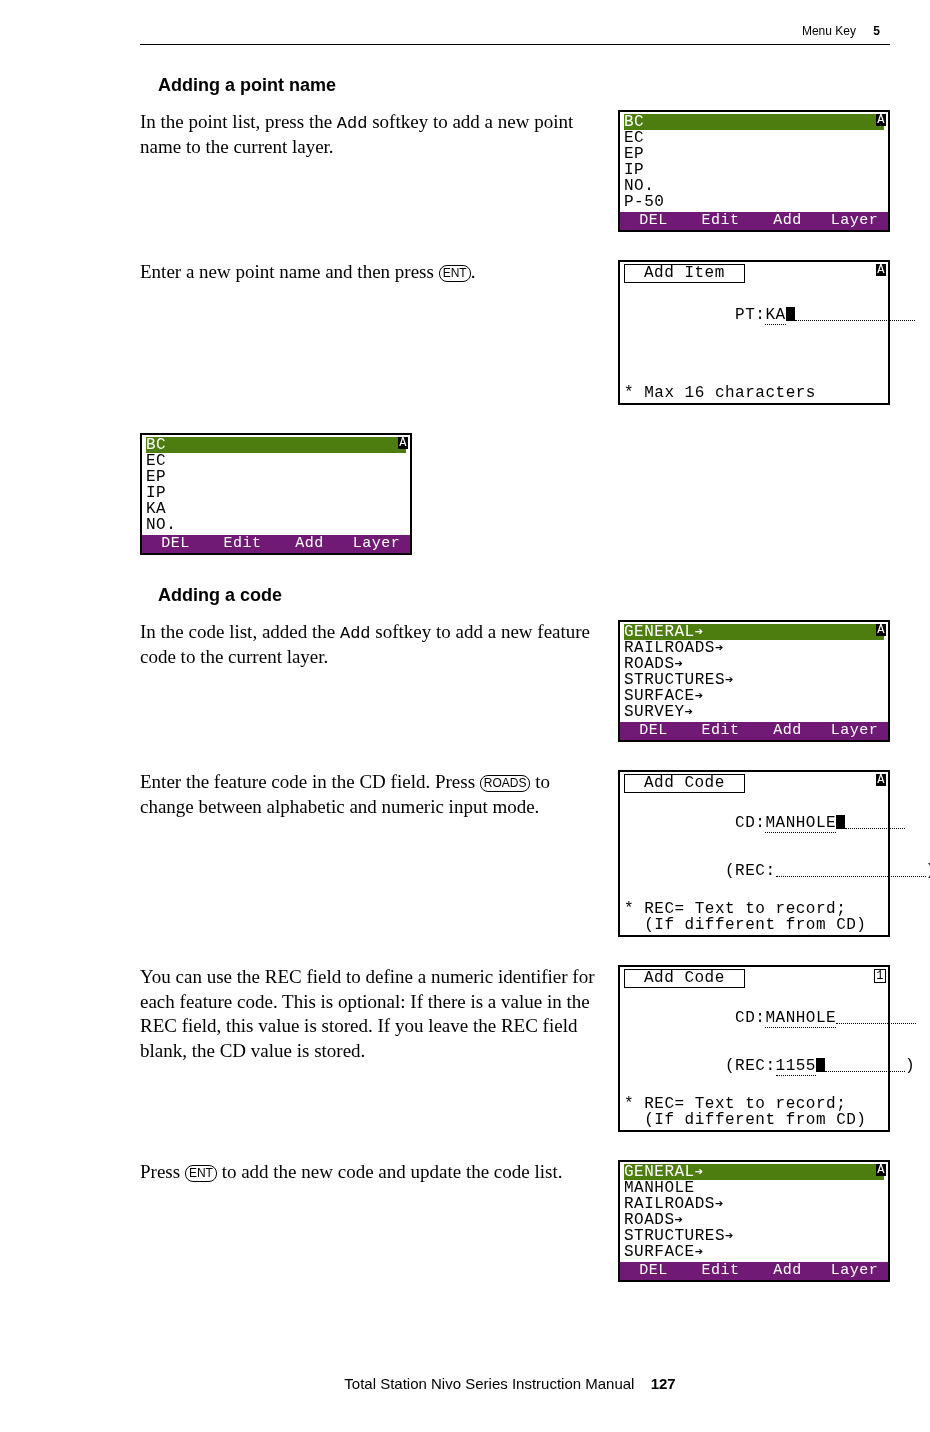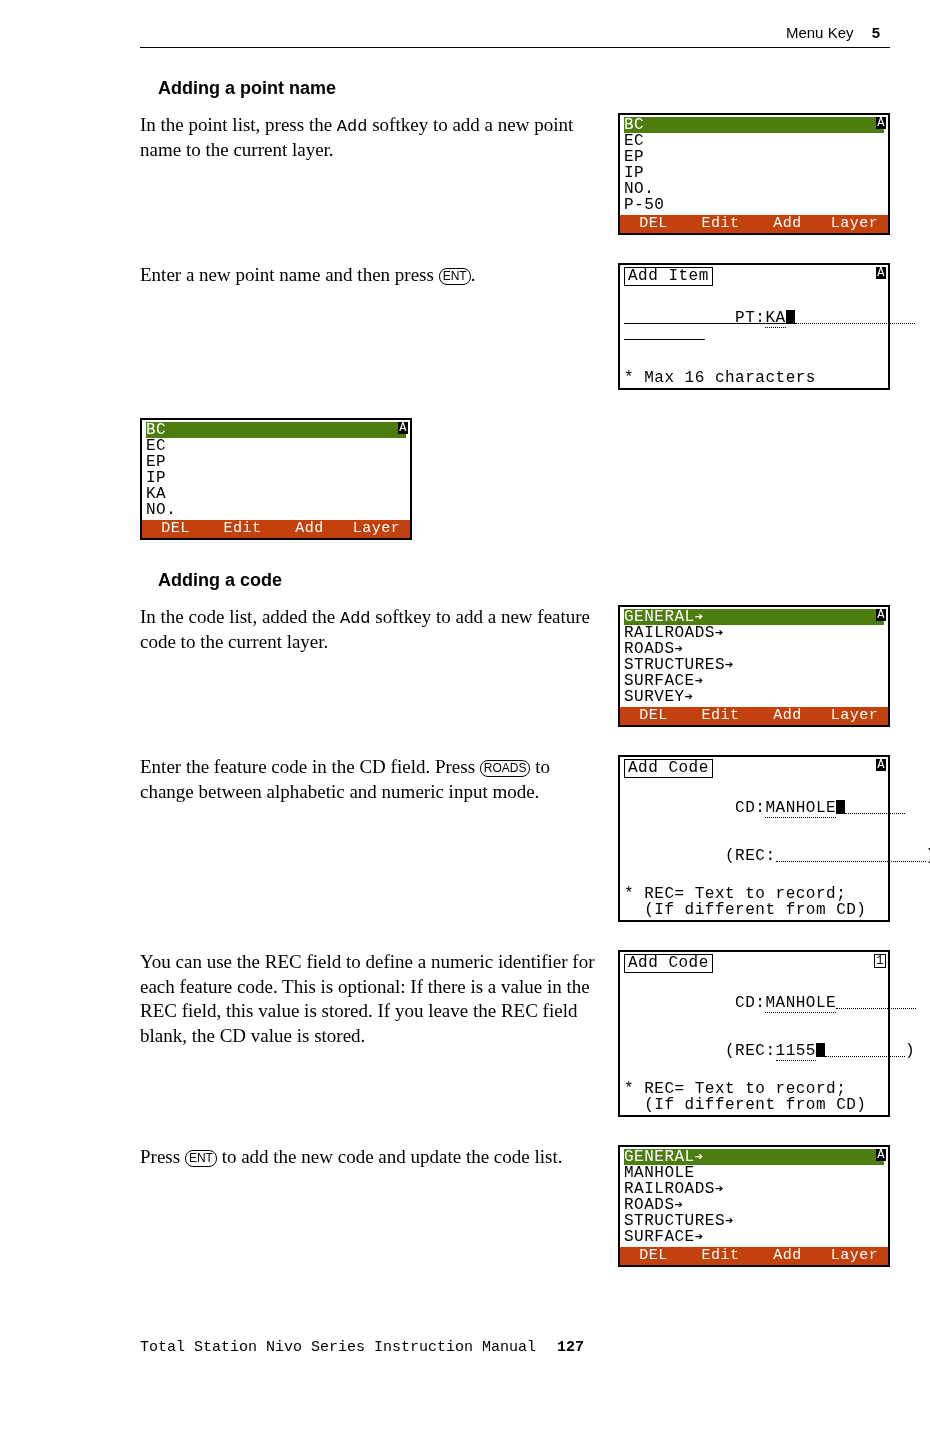--- a/index.html
+++ b/index.html
@@ -11,21 +11,21 @@
     padding: 0;
     width: 930px;
   }
   .page {
     padding: 20px 40px 20px 140px;
     box-sizing: border-box;
   }
   .top-header {
     text-align: right;
     font-family: Arial, Helvetica, sans-serif;
-    font-size: 15px;
+    font-size: 12px;
     padding-right: 10px;
     padding-top: 4px;
   }
   .top-header .num { font-weight: bold; margin-left: 14px; }
   .rule {
     border: none;
     border-top: 1px solid #000;
     margin: 6px 0 30px 0;
   }
   .section-h {
@@ -73,26 +73,26 @@
   }
   .lcd-body {
     padding: 2px 4px 2px 4px;
     min-height: 90px;
     box-sizing: border-box;
   }
   .lcd-line { white-space: pre; line-height: 16px; }
   .lcd-title {
     display: inline-block;
     border: 1px solid #000;
-    padding: 0 3px;
+    padding: 0 19px;
     margin-bottom: 2px;
     line-height: 17px;
   }
   .lcd-bottom {
-    background: #c2410c;
+    background: #701a75;
     color: #fff;
     display: flex;
     font-size: 15px;
     line-height: 18px;
   }
   .lcd-bottom span { flex: 1; text-align: center; padding: 0 2px; }
   .lcd .flag {
     position: absolute;
     right: 2px;
     font-size: 12px;
@@ -113,24 +113,24 @@
   .cursor {
     display: inline-block;
     width: 9px;
     height: 14px;
     background: #000;
     vertical-align: -2px;
   }
   .arrow::after { content: "\2794"; font-size:14px; }
   .hl-row { background:#4d7c0f; color:#fff; display:block; width:100%; }
   .footer {
-    text-align: left;
-    font-family: Liberation Mono, monospace;
+    text-align: center;
+    font-family: Liberation Sans, sans-serif;
     font-size: 15px;
-    margin-top: 72px;
+    margin-top: 93px;
     padding-right: 10px;
   }
   .footer .pg { font-weight: bold; margin-left: 12px; }
 </style>
 </head>
 <body>
 
 <div class="page">
 
   <div class="top-header">
@@ -165,24 +165,24 @@
   </div>
 
   <div class="row">
     <div class="body-text">
       <span>Enter a new point name and then press </span><span class="keycap">ENT</span><span>.</span>
     </div>
     <div class="lcd">
       <span class="flag f1">A</span>
       <div class="lcd-body">
         <span class="lcd-title">Add Item</span>
-        <div class="lcd-line" style="margin-top:6px;text-decoration:underline;">
+        <div class="lcd-line" style="margin-top:6px;">
           <span> PT:</span><span style="border-bottom:1px dotted #000;">KA</span><span class="cursor"></span><span class="dotline"></span>
         </div>
-        <div class="lcd-line" style="margin-top:28px;">* Max 16 characters</div>
+        <div class="lcd-line" style="margin-top:46px;">* Max 16 characters</div>
       </div>
     </div>
   </div>
 
   <div class="row">
     <div class="lcd">
       <span class="flag f1">A</span>
       <div class="lcd-body">
         <span class="lcd-line hl-row">BC</span>
         <div class="lcd-line">EC</div>

